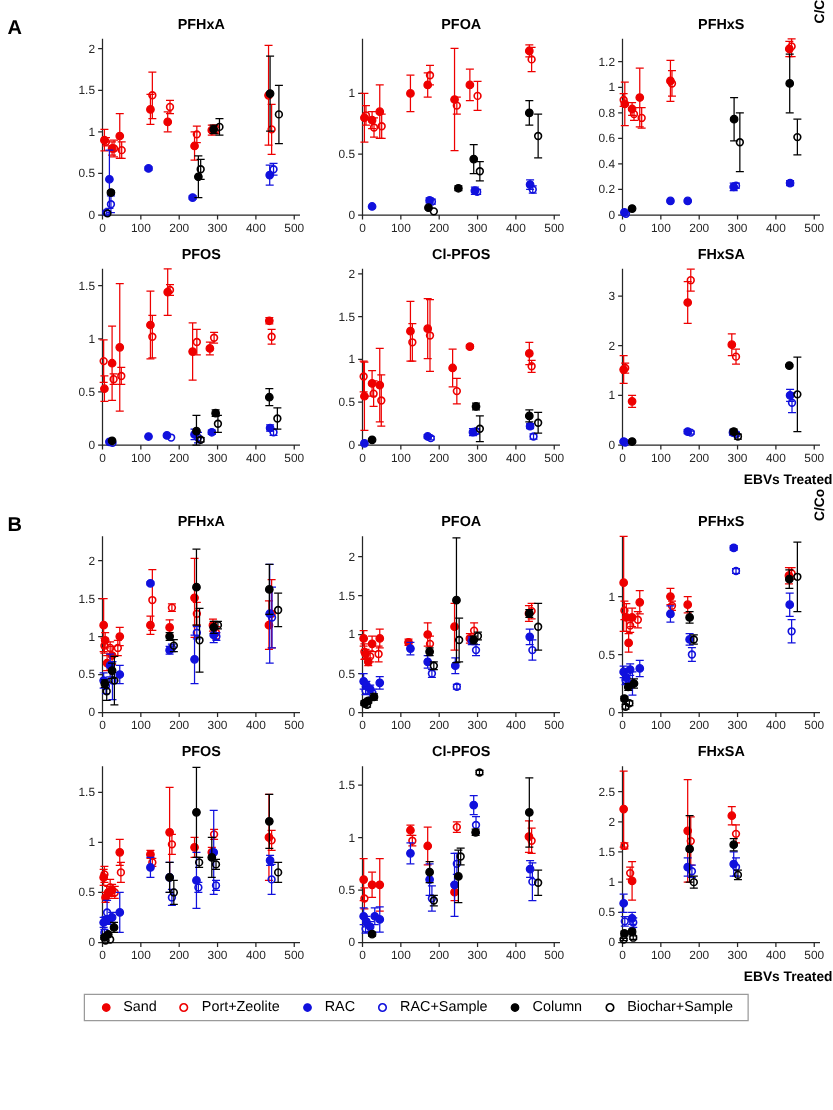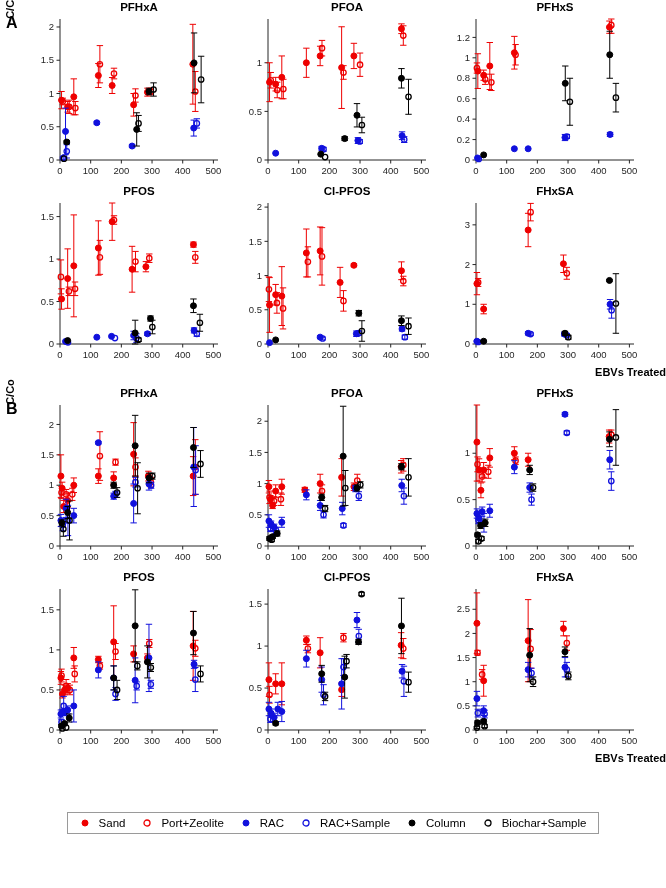--- a/index.html
+++ b/index.html
@@ -1,27 +1,27 @@
 <!DOCTYPE html>
 <html><head>
 <meta charset="utf-8">
 <style>
   html,body{margin:0;padding:0;background:#ffffff;}
   body{width:666px;height:888px;font-family:"Liberation Sans",sans-serif;color:#000;overflow:hidden;}
   .fig{position:relative;width:666px;height:888px;}
   .panel{position:relative;}
   .panel-label{position:absolute;left:6px;top:14px;font-weight:bold;font-size:16px;z-index:2;}
   .panel-title{text-align:center;font-weight:bold;font-size:11.5px;padding-top:6px;height:14px;}
-  .panel-body{display:flex;flex-direction:row;align-items:flex-start;}
+  .panel-body{display:flex;flex-direction:column;align-items:flex-end;}
   .ylab{width:20px;display:flex;align-items:center;justify-content:center;}
   .ylab span{transform:rotate(-90deg);font-weight:bold;font-size:11px;white-space:nowrap;display:block;}
   .grid{display:grid;grid-template-columns:repeat(3,208px);grid-template-rows:repeat(2,184px);}
   .xlab{text-align:right;font-weight:bold;font-size:11px;height:14px;margin-top:-2px;}
   .legend-wrap{display:flex;justify-content:center;margin-top:5px;}
-  .legend{display:flex;align-items:center;border:1px solid #9a9a9a;background:#fff;padding:4px 12px;column-gap:17px;margin-top:41px;}
+  .legend{display:flex;align-items:center;border:1px solid #9a9a9a;background:#fff;padding:4px 12px;column-gap:17px;}
   .legend-entry{display:flex;align-items:center;column-gap:9px;font-size:11.5px;}
   svg{display:block;}
 </style>
 </head>
 <body>
 
 <div class="fig">
 
   <div class="panel">
     <div class="panel-label">A</div>

